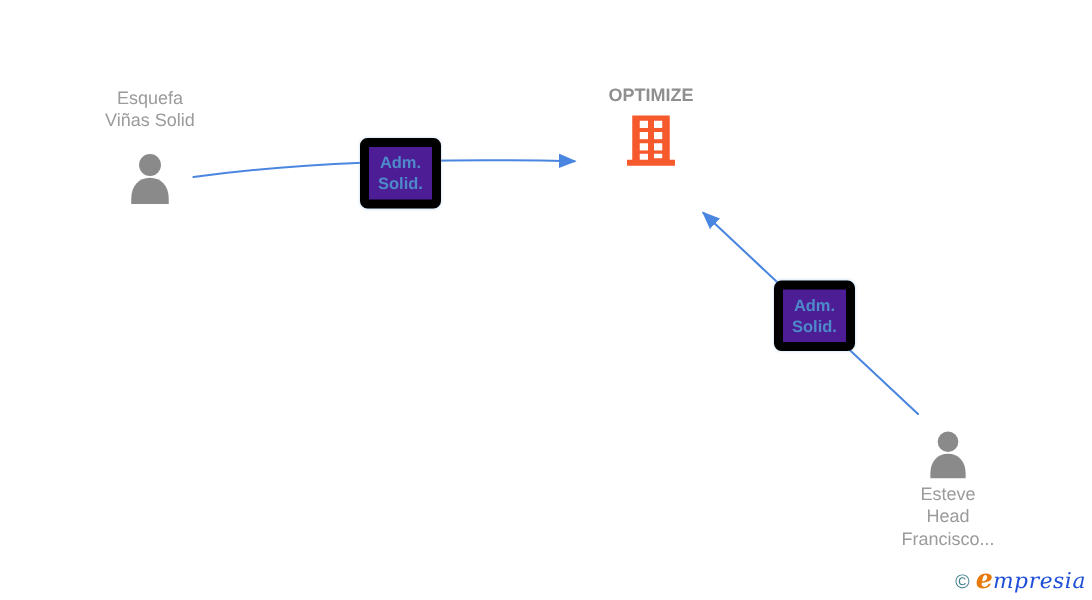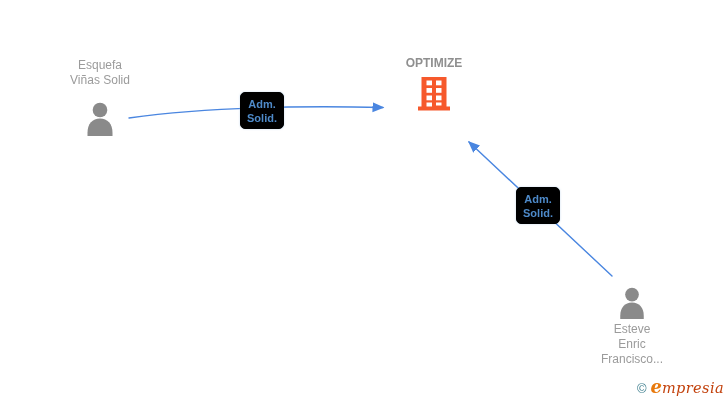--- a/index.html
+++ b/index.html
@@ -41,22 +41,22 @@
     font-weight: bold;
     color: #8f8f8f;
   }
   .person-svg { margin-top: 14px; }
   .person-svg path, .person-svg circle { fill: #8a8a8a; }
   .building-svg { margin-top: 4px; }
   .edge-label-box {
     position: absolute;
     width: 42px;
     height: 35px;
-    background: #000000;
-    border: 1px solid #000000;
+    background: #4c1d95;
+    border: 6px solid #000000;
     border-radius: 5px;
     box-shadow: 0 0 2px rgba(157,195,230,0.65);
     display: flex;
     flex-direction: column;
     align-items: center;
     justify-content: center;
     font-size: 11px;
     font-weight: bold;
     color: #4e8ac9;
     line-height: 14px;
@@ -78,21 +78,21 @@
   .brand {
     font-family: "DejaVu Serif", serif;
     font-style: italic;
   }
   .brand-e {
     color: #e8790c;
     font-size: 18px;
     font-weight: bold;
   }
   .brand-rest {
-    color: #c2410c;
+    color: #1d4ed8;
     font-size: 14.5px;
     letter-spacing: 0.4px;
   }
 </style>
 </head>
 <body>
 
 <div class="canvas">
 
   <svg class="edges-layer" viewBox="0 0 728 400" xmlns="http://www.w3.org/2000/svg">
@@ -136,21 +136,21 @@
     </svg>
   </div>
 
   <div class="node" style="left:582px; top:287px; width:100px;">
     <svg class="person-svg" style="margin-top:0;" width="30" height="32" viewBox="0 0 30 34" xmlns="http://www.w3.org/2000/svg">
       <circle cx="15" cy="8" r="7.3"></circle>
       <path d="M15,16.5 C7.5,16.5 2.5,22 2.5,30.5 L2.5,34 L27.5,34 L27.5,30.5 C27.5,22 22.5,16.5 15,16.5 Z"></path>
     </svg>
     <div class="node-label" style="margin-top:3px;">
       <div>Esteve</div>
-      <div>Enric</div>
+      <div>Head</div>
       <div>Francisco...</div>
     </div>
   </div>
 
   <div class="edge-label-box" style="left:240px; top:92px;">
     <div>Adm.</div>
     <div>Solid.</div>
   </div>
 
   <div class="edge-label-box" style="left:516px; top:187px;">

